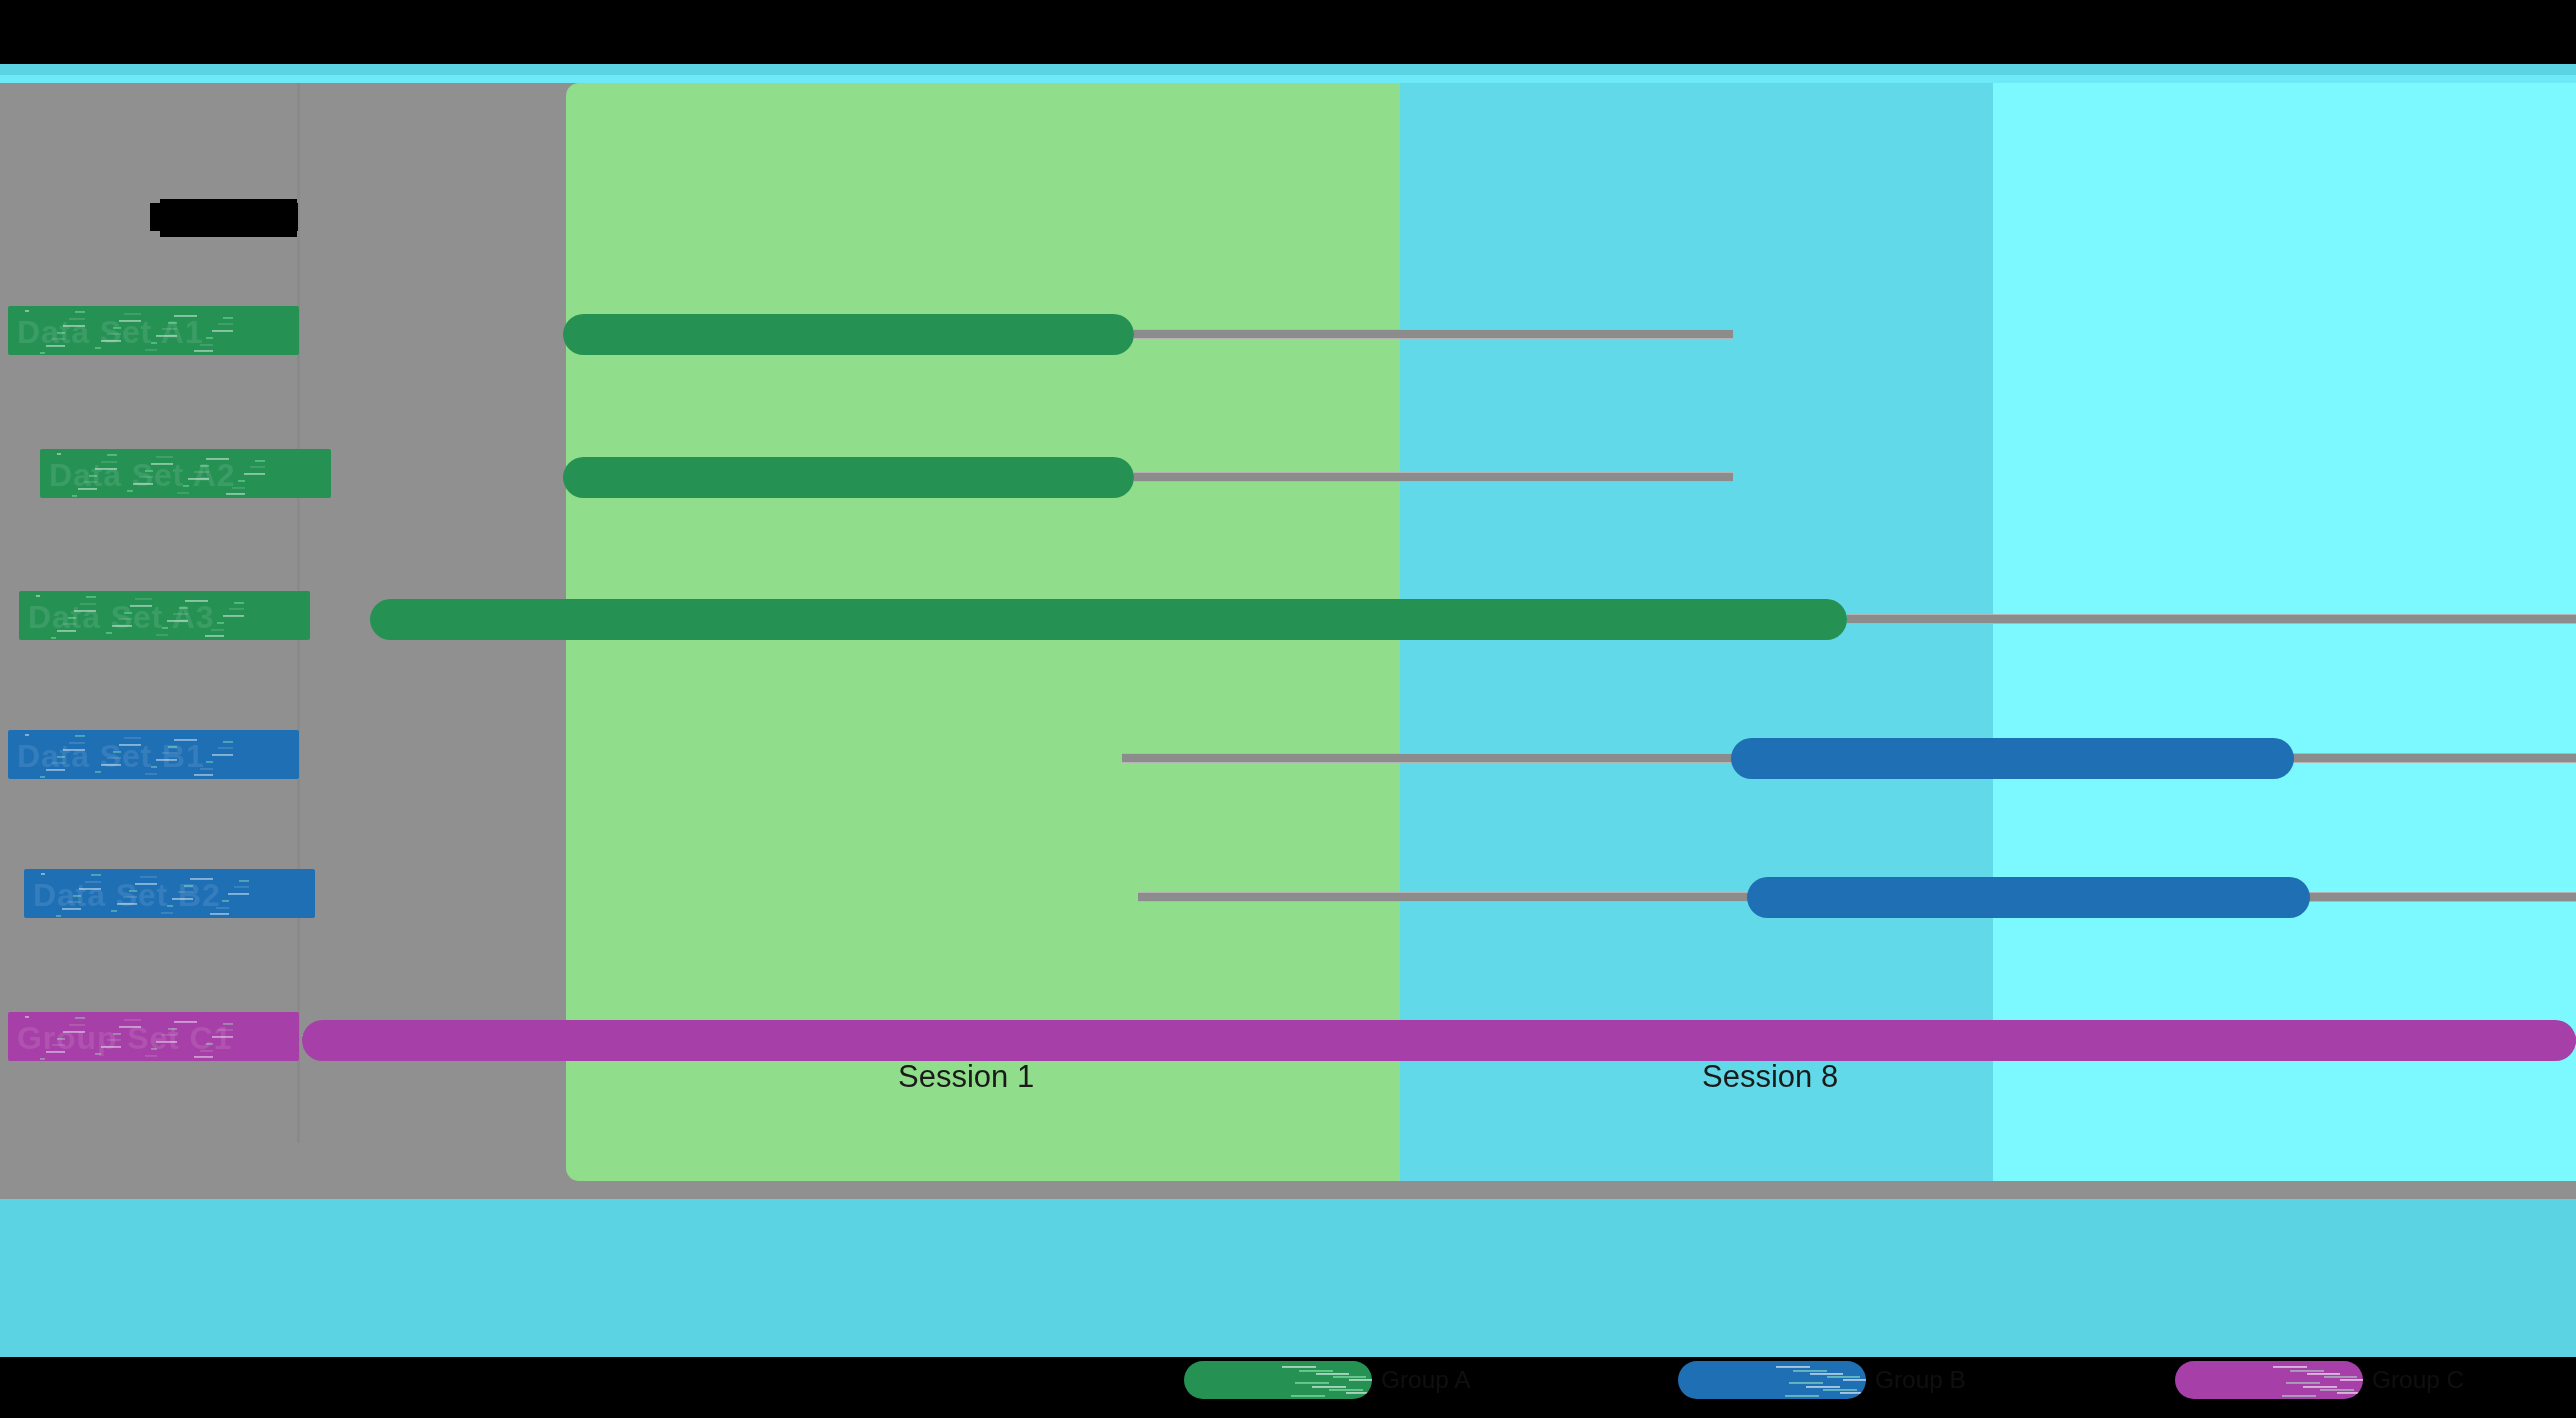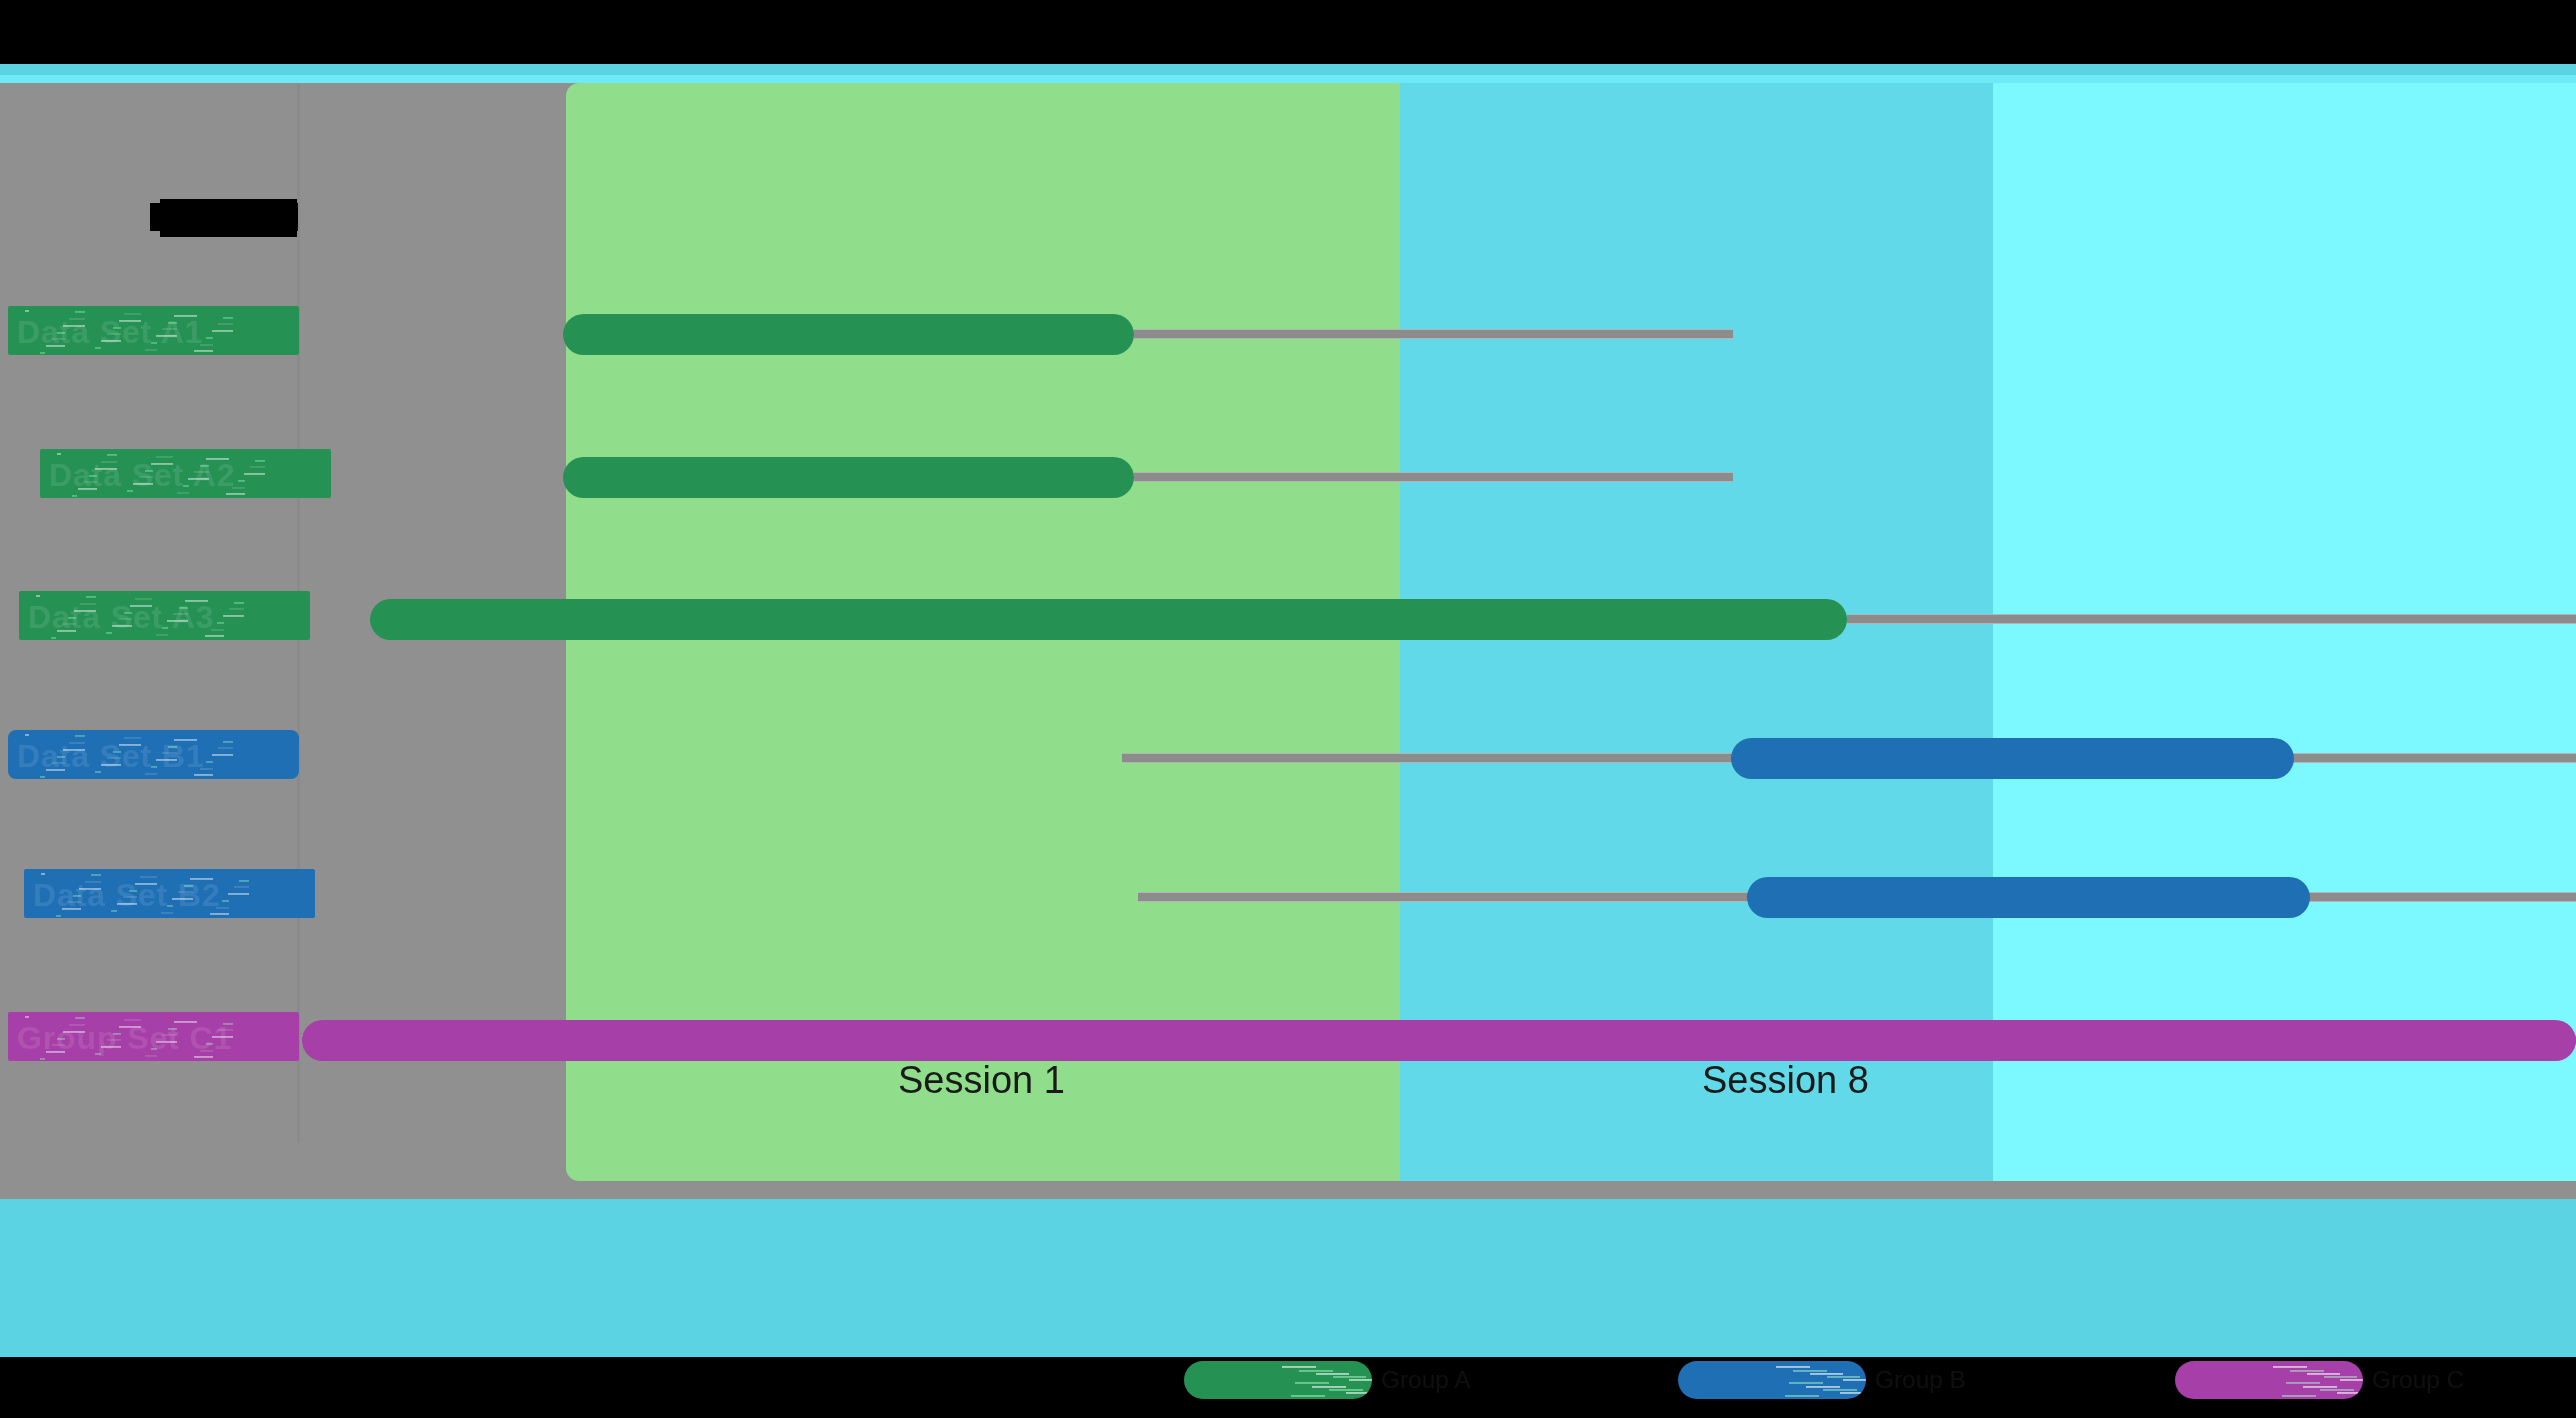--- a/index.html
+++ b/index.html
@@ -29,21 +29,21 @@
     position:absolute; left:0; top:83px; width:2576px; height:1117px;
     background:#909090;
   }
 
   
   .band {
     position:absolute; top:0; height:1117px;
   }
   .band-label {
     position:absolute;
-    font-size:38px; color:#1a1a1a;
+    font-size:31px; color:#1a1a1a;
     font-family:"Liberation Sans", sans-serif;
     white-space:nowrap;
   }
 
   
   #gutter-divider {
     position:absolute; left:297px; top:0; width:2.8px; height:1060px;
     background:#8a8a8a;
   }
 
@@ -159,21 +159,21 @@
       </div>
       <div class="row" style="top: 527px; height: 49px;">
         <div class="row-label" style="background: rgb(37, 146, 84); top: -19px; margin-left: 11px;">
           <div class="glitch" style="background-image: linear-gradient(90deg, transparent 6%, rgba(255, 255, 255, 0.55) 6%, rgba(255, 255, 255, 0.55) 7.2%, transparent 7.2%), linear-gradient(90deg, transparent 23%, rgba(160, 255, 190, 0.45) 23%, rgba(160, 255, 190, 0.45) 26.4%, transparent 26.4%), linear-gradient(90deg, transparent 40%, rgba(255, 255, 255, 0.16) 40%, rgba(255, 255, 255, 0.16) 45.6%, transparent 45.6%), linear-gradient(90deg, transparent 57%, rgba(255, 255, 255, 0.55) 57%, rgba(255, 255, 255, 0.55) 64.8%, transparent 64.8%), linear-gradient(90deg, transparent 74%, rgba(160, 255, 190, 0.45) 74%, rgba(160, 255, 190, 0.45) 77.2%, transparent 77.2%), linear-gradient(90deg, transparent 21%, rgba(255, 255, 255, 0.16) 21%, rgba(255, 255, 255, 0.16) 26.4%, transparent 26.4%), linear-gradient(90deg, transparent 38%, rgba(255, 255, 255, 0.55) 38%, rgba(255, 255, 255, 0.55) 45.6%, transparent 45.6%), linear-gradient(90deg, transparent 55%, rgba(160, 255, 190, 0.45) 55%, rgba(160, 255, 190, 0.45) 58%, transparent 58%), linear-gradient(90deg, transparent 72%, rgba(255, 255, 255, 0.16) 72%, rgba(255, 255, 255, 0.16) 77.2%, transparent 77.2%), linear-gradient(90deg, transparent 19%, rgba(255, 255, 255, 0.55) 19%, rgba(255, 255, 255, 0.55) 26.4%, transparent 26.4%), linear-gradient(90deg, transparent 36%, rgba(160, 255, 190, 0.45) 36%, rgba(160, 255, 190, 0.45) 38.8%, transparent 38.8%), linear-gradient(90deg, transparent 53%, rgba(255, 255, 255, 0.16) 53%, rgba(255, 255, 255, 0.16) 58%, transparent 58%), linear-gradient(90deg, transparent 70%, rgba(255, 255, 255, 0.55) 70%, rgba(255, 255, 255, 0.55) 77.2%, transparent 77.2%), linear-gradient(90deg, transparent 17%, rgba(160, 255, 190, 0.45) 17%, rgba(160, 255, 190, 0.45) 19.6%, transparent 19.6%), linear-gradient(90deg, transparent 34%, rgba(255, 255, 255, 0.16) 34%, rgba(255, 255, 255, 0.16) 38.8%, transparent 38.8%), linear-gradient(90deg, transparent 51%, rgba(255, 255, 255, 0.55) 51%, rgba(255, 255, 255, 0.55) 58%, transparent 58%), linear-gradient(90deg, transparent 68%, rgba(160, 255, 190, 0.45) 68%, rgba(160, 255, 190, 0.45) 70.4%, transparent 70.4%), linear-gradient(90deg, transparent 15%, rgba(255, 255, 255, 0.16) 15%, rgba(255, 255, 255, 0.16) 19.6%, transparent 19.6%), linear-gradient(90deg, transparent 32%, rgba(255, 255, 255, 0.55) 32%, rgba(255, 255, 255, 0.55) 38.8%, transparent 38.8%), linear-gradient(90deg, transparent 49%, rgba(160, 255, 190, 0.45) 49%, rgba(160, 255, 190, 0.45) 51.2%, transparent 51.2%), linear-gradient(90deg, transparent 66%, rgba(255, 255, 255, 0.16) 66%, rgba(255, 255, 255, 0.16) 70.4%, transparent 70.4%), linear-gradient(90deg, transparent 13%, rgba(255, 255, 255, 0.55) 13%, rgba(255, 255, 255, 0.55) 19.6%, transparent 19.6%), linear-gradient(90deg, transparent 30%, rgba(160, 255, 190, 0.45) 30%, rgba(160, 255, 190, 0.45) 32%, transparent 32%), linear-gradient(90deg, transparent 47%, rgba(255, 255, 255, 0.16) 47%, rgba(255, 255, 255, 0.16) 51.2%, transparent 51.2%), linear-gradient(90deg, transparent 64%, rgba(255, 255, 255, 0.55) 64%, rgba(255, 255, 255, 0.55) 70.4%, transparent 70.4%), linear-gradient(90deg, transparent 11%, rgba(160, 255, 190, 0.45) 11%, rgba(160, 255, 190, 0.45) 12.8%, transparent 12.8%); background-repeat: no-repeat; background-size: 100% 1.9px; background-position: 0px 3.8px, 0px 5.4px, 0px 7.1px, 0px 8.8px, 0px 10.5px, 0px 12.2px, 0px 14px, 0px 15.6px, 0px 17.3px, 0px 19px, 0px 20.6px, 0px 22px, 0px 24px, 0px 26px, 0px 27px, 0px 29px, 0px 31px, 0px 32px, 0px 34px, 0px 36px, 0px 38px, 0px 39px, 0px 41px, 0px 43px, 0px 44px, 0px 46px;"></div>
           <span class="txt">Data Set A3</span>
         </div>
         <div class="track" style="left: 1847px; width: 729px; top: 3.8px;"></div>
         <div class="bar" style="left: 370px; width: 1477px; background: rgb(37, 146, 84); top: -11.3px;"></div>
       </div>
       <div class="row" style="top: 666px; height: 49px;">
-        <div class="row-label" style="background: rgb(31, 111, 181); top: -19px; border-radius: 8px;">
+        <div class="row-label" style="background: rgb(31, 111, 181); top: -19px;">
           <div class="glitch" style="background-image: linear-gradient(90deg, transparent 6%, rgba(255, 255, 255, 0.55) 6%, rgba(255, 255, 255, 0.55) 7.2%, transparent 7.2%), linear-gradient(90deg, transparent 23%, rgba(160, 255, 190, 0.45) 23%, rgba(160, 255, 190, 0.45) 26.4%, transparent 26.4%), linear-gradient(90deg, transparent 40%, rgba(255, 255, 255, 0.16) 40%, rgba(255, 255, 255, 0.16) 45.6%, transparent 45.6%), linear-gradient(90deg, transparent 57%, rgba(255, 255, 255, 0.55) 57%, rgba(255, 255, 255, 0.55) 64.8%, transparent 64.8%), linear-gradient(90deg, transparent 74%, rgba(160, 255, 190, 0.45) 74%, rgba(160, 255, 190, 0.45) 77.2%, transparent 77.2%), linear-gradient(90deg, transparent 21%, rgba(255, 255, 255, 0.16) 21%, rgba(255, 255, 255, 0.16) 26.4%, transparent 26.4%), linear-gradient(90deg, transparent 38%, rgba(255, 255, 255, 0.55) 38%, rgba(255, 255, 255, 0.55) 45.6%, transparent 45.6%), linear-gradient(90deg, transparent 55%, rgba(160, 255, 190, 0.45) 55%, rgba(160, 255, 190, 0.45) 58%, transparent 58%), linear-gradient(90deg, transparent 72%, rgba(255, 255, 255, 0.16) 72%, rgba(255, 255, 255, 0.16) 77.2%, transparent 77.2%), linear-gradient(90deg, transparent 19%, rgba(255, 255, 255, 0.55) 19%, rgba(255, 255, 255, 0.55) 26.4%, transparent 26.4%), linear-gradient(90deg, transparent 36%, rgba(160, 255, 190, 0.45) 36%, rgba(160, 255, 190, 0.45) 38.8%, transparent 38.8%), linear-gradient(90deg, transparent 53%, rgba(255, 255, 255, 0.16) 53%, rgba(255, 255, 255, 0.16) 58%, transparent 58%), linear-gradient(90deg, transparent 70%, rgba(255, 255, 255, 0.55) 70%, rgba(255, 255, 255, 0.55) 77.2%, transparent 77.2%), linear-gradient(90deg, transparent 17%, rgba(160, 255, 190, 0.45) 17%, rgba(160, 255, 190, 0.45) 19.6%, transparent 19.6%), linear-gradient(90deg, transparent 34%, rgba(255, 255, 255, 0.16) 34%, rgba(255, 255, 255, 0.16) 38.8%, transparent 38.8%), linear-gradient(90deg, transparent 51%, rgba(255, 255, 255, 0.55) 51%, rgba(255, 255, 255, 0.55) 58%, transparent 58%), linear-gradient(90deg, transparent 68%, rgba(160, 255, 190, 0.45) 68%, rgba(160, 255, 190, 0.45) 70.4%, transparent 70.4%), linear-gradient(90deg, transparent 15%, rgba(255, 255, 255, 0.16) 15%, rgba(255, 255, 255, 0.16) 19.6%, transparent 19.6%), linear-gradient(90deg, transparent 32%, rgba(255, 255, 255, 0.55) 32%, rgba(255, 255, 255, 0.55) 38.8%, transparent 38.8%), linear-gradient(90deg, transparent 49%, rgba(160, 255, 190, 0.45) 49%, rgba(160, 255, 190, 0.45) 51.2%, transparent 51.2%), linear-gradient(90deg, transparent 66%, rgba(255, 255, 255, 0.16) 66%, rgba(255, 255, 255, 0.16) 70.4%, transparent 70.4%), linear-gradient(90deg, transparent 13%, rgba(255, 255, 255, 0.55) 13%, rgba(255, 255, 255, 0.55) 19.6%, transparent 19.6%), linear-gradient(90deg, transparent 30%, rgba(160, 255, 190, 0.45) 30%, rgba(160, 255, 190, 0.45) 32%, transparent 32%), linear-gradient(90deg, transparent 47%, rgba(255, 255, 255, 0.16) 47%, rgba(255, 255, 255, 0.16) 51.2%, transparent 51.2%), linear-gradient(90deg, transparent 64%, rgba(255, 255, 255, 0.55) 64%, rgba(255, 255, 255, 0.55) 70.4%, transparent 70.4%), linear-gradient(90deg, transparent 11%, rgba(160, 255, 190, 0.45) 11%, rgba(160, 255, 190, 0.45) 12.8%, transparent 12.8%); background-repeat: no-repeat; background-size: 100% 1.9px; background-position: 0px 3.8px, 0px 5.4px, 0px 7.1px, 0px 8.8px, 0px 10.5px, 0px 12.2px, 0px 14px, 0px 15.6px, 0px 17.3px, 0px 19px, 0px 20.6px, 0px 22px, 0px 24px, 0px 26px, 0px 27px, 0px 29px, 0px 31px, 0px 32px, 0px 34px, 0px 36px, 0px 38px, 0px 39px, 0px 41px, 0px 43px, 0px 44px, 0px 46px;"></div>
           <span class="txt">Data Set B1</span>
         </div>
         <div class="track" style="left: 1122px; width: 1454px; top: 3.8px;"></div>
         <div class="bar" style="left: 1731px; width: 563px; background: rgb(31, 111, 181); top: -11.3px;"></div>
       </div>
       <div class="row" style="top: 805px; height: 49px; margin-left: 16px;">
         <div class="row-label" style="background: rgb(31, 111, 181); top: -19px;">
           <div class="glitch" style="background-image: linear-gradient(90deg, transparent 6%, rgba(255, 255, 255, 0.55) 6%, rgba(255, 255, 255, 0.55) 7.2%, transparent 7.2%), linear-gradient(90deg, transparent 23%, rgba(160, 255, 190, 0.45) 23%, rgba(160, 255, 190, 0.45) 26.4%, transparent 26.4%), linear-gradient(90deg, transparent 40%, rgba(255, 255, 255, 0.16) 40%, rgba(255, 255, 255, 0.16) 45.6%, transparent 45.6%), linear-gradient(90deg, transparent 57%, rgba(255, 255, 255, 0.55) 57%, rgba(255, 255, 255, 0.55) 64.8%, transparent 64.8%), linear-gradient(90deg, transparent 74%, rgba(160, 255, 190, 0.45) 74%, rgba(160, 255, 190, 0.45) 77.2%, transparent 77.2%), linear-gradient(90deg, transparent 21%, rgba(255, 255, 255, 0.16) 21%, rgba(255, 255, 255, 0.16) 26.4%, transparent 26.4%), linear-gradient(90deg, transparent 38%, rgba(255, 255, 255, 0.55) 38%, rgba(255, 255, 255, 0.55) 45.6%, transparent 45.6%), linear-gradient(90deg, transparent 55%, rgba(160, 255, 190, 0.45) 55%, rgba(160, 255, 190, 0.45) 58%, transparent 58%), linear-gradient(90deg, transparent 72%, rgba(255, 255, 255, 0.16) 72%, rgba(255, 255, 255, 0.16) 77.2%, transparent 77.2%), linear-gradient(90deg, transparent 19%, rgba(255, 255, 255, 0.55) 19%, rgba(255, 255, 255, 0.55) 26.4%, transparent 26.4%), linear-gradient(90deg, transparent 36%, rgba(160, 255, 190, 0.45) 36%, rgba(160, 255, 190, 0.45) 38.8%, transparent 38.8%), linear-gradient(90deg, transparent 53%, rgba(255, 255, 255, 0.16) 53%, rgba(255, 255, 255, 0.16) 58%, transparent 58%), linear-gradient(90deg, transparent 70%, rgba(255, 255, 255, 0.55) 70%, rgba(255, 255, 255, 0.55) 77.2%, transparent 77.2%), linear-gradient(90deg, transparent 17%, rgba(160, 255, 190, 0.45) 17%, rgba(160, 255, 190, 0.45) 19.6%, transparent 19.6%), linear-gradient(90deg, transparent 34%, rgba(255, 255, 255, 0.16) 34%, rgba(255, 255, 255, 0.16) 38.8%, transparent 38.8%), linear-gradient(90deg, transparent 51%, rgba(255, 255, 255, 0.55) 51%, rgba(255, 255, 255, 0.55) 58%, transparent 58%), linear-gradient(90deg, transparent 68%, rgba(160, 255, 190, 0.45) 68%, rgba(160, 255, 190, 0.45) 70.4%, transparent 70.4%), linear-gradient(90deg, transparent 15%, rgba(255, 255, 255, 0.16) 15%, rgba(255, 255, 255, 0.16) 19.6%, transparent 19.6%), linear-gradient(90deg, transparent 32%, rgba(255, 255, 255, 0.55) 32%, rgba(255, 255, 255, 0.55) 38.8%, transparent 38.8%), linear-gradient(90deg, transparent 49%, rgba(160, 255, 190, 0.45) 49%, rgba(160, 255, 190, 0.45) 51.2%, transparent 51.2%), linear-gradient(90deg, transparent 66%, rgba(255, 255, 255, 0.16) 66%, rgba(255, 255, 255, 0.16) 70.4%, transparent 70.4%), linear-gradient(90deg, transparent 13%, rgba(255, 255, 255, 0.55) 13%, rgba(255, 255, 255, 0.55) 19.6%, transparent 19.6%), linear-gradient(90deg, transparent 30%, rgba(160, 255, 190, 0.45) 30%, rgba(160, 255, 190, 0.45) 32%, transparent 32%), linear-gradient(90deg, transparent 47%, rgba(255, 255, 255, 0.16) 47%, rgba(255, 255, 255, 0.16) 51.2%, transparent 51.2%), linear-gradient(90deg, transparent 64%, rgba(255, 255, 255, 0.55) 64%, rgba(255, 255, 255, 0.55) 70.4%, transparent 70.4%), linear-gradient(90deg, transparent 11%, rgba(160, 255, 190, 0.45) 11%, rgba(160, 255, 190, 0.45) 12.8%, transparent 12.8%); background-repeat: no-repeat; background-size: 100% 1.9px; background-position: 0px 3.8px, 0px 5.4px, 0px 7.1px, 0px 8.8px, 0px 10.5px, 0px 12.2px, 0px 14px, 0px 15.6px, 0px 17.3px, 0px 19px, 0px 20.6px, 0px 22px, 0px 24px, 0px 26px, 0px 27px, 0px 29px, 0px 31px, 0px 32px, 0px 34px, 0px 36px, 0px 38px, 0px 39px, 0px 41px, 0px 43px, 0px 44px, 0px 46px;"></div>
           <span class="txt">Data Set B2</span>

